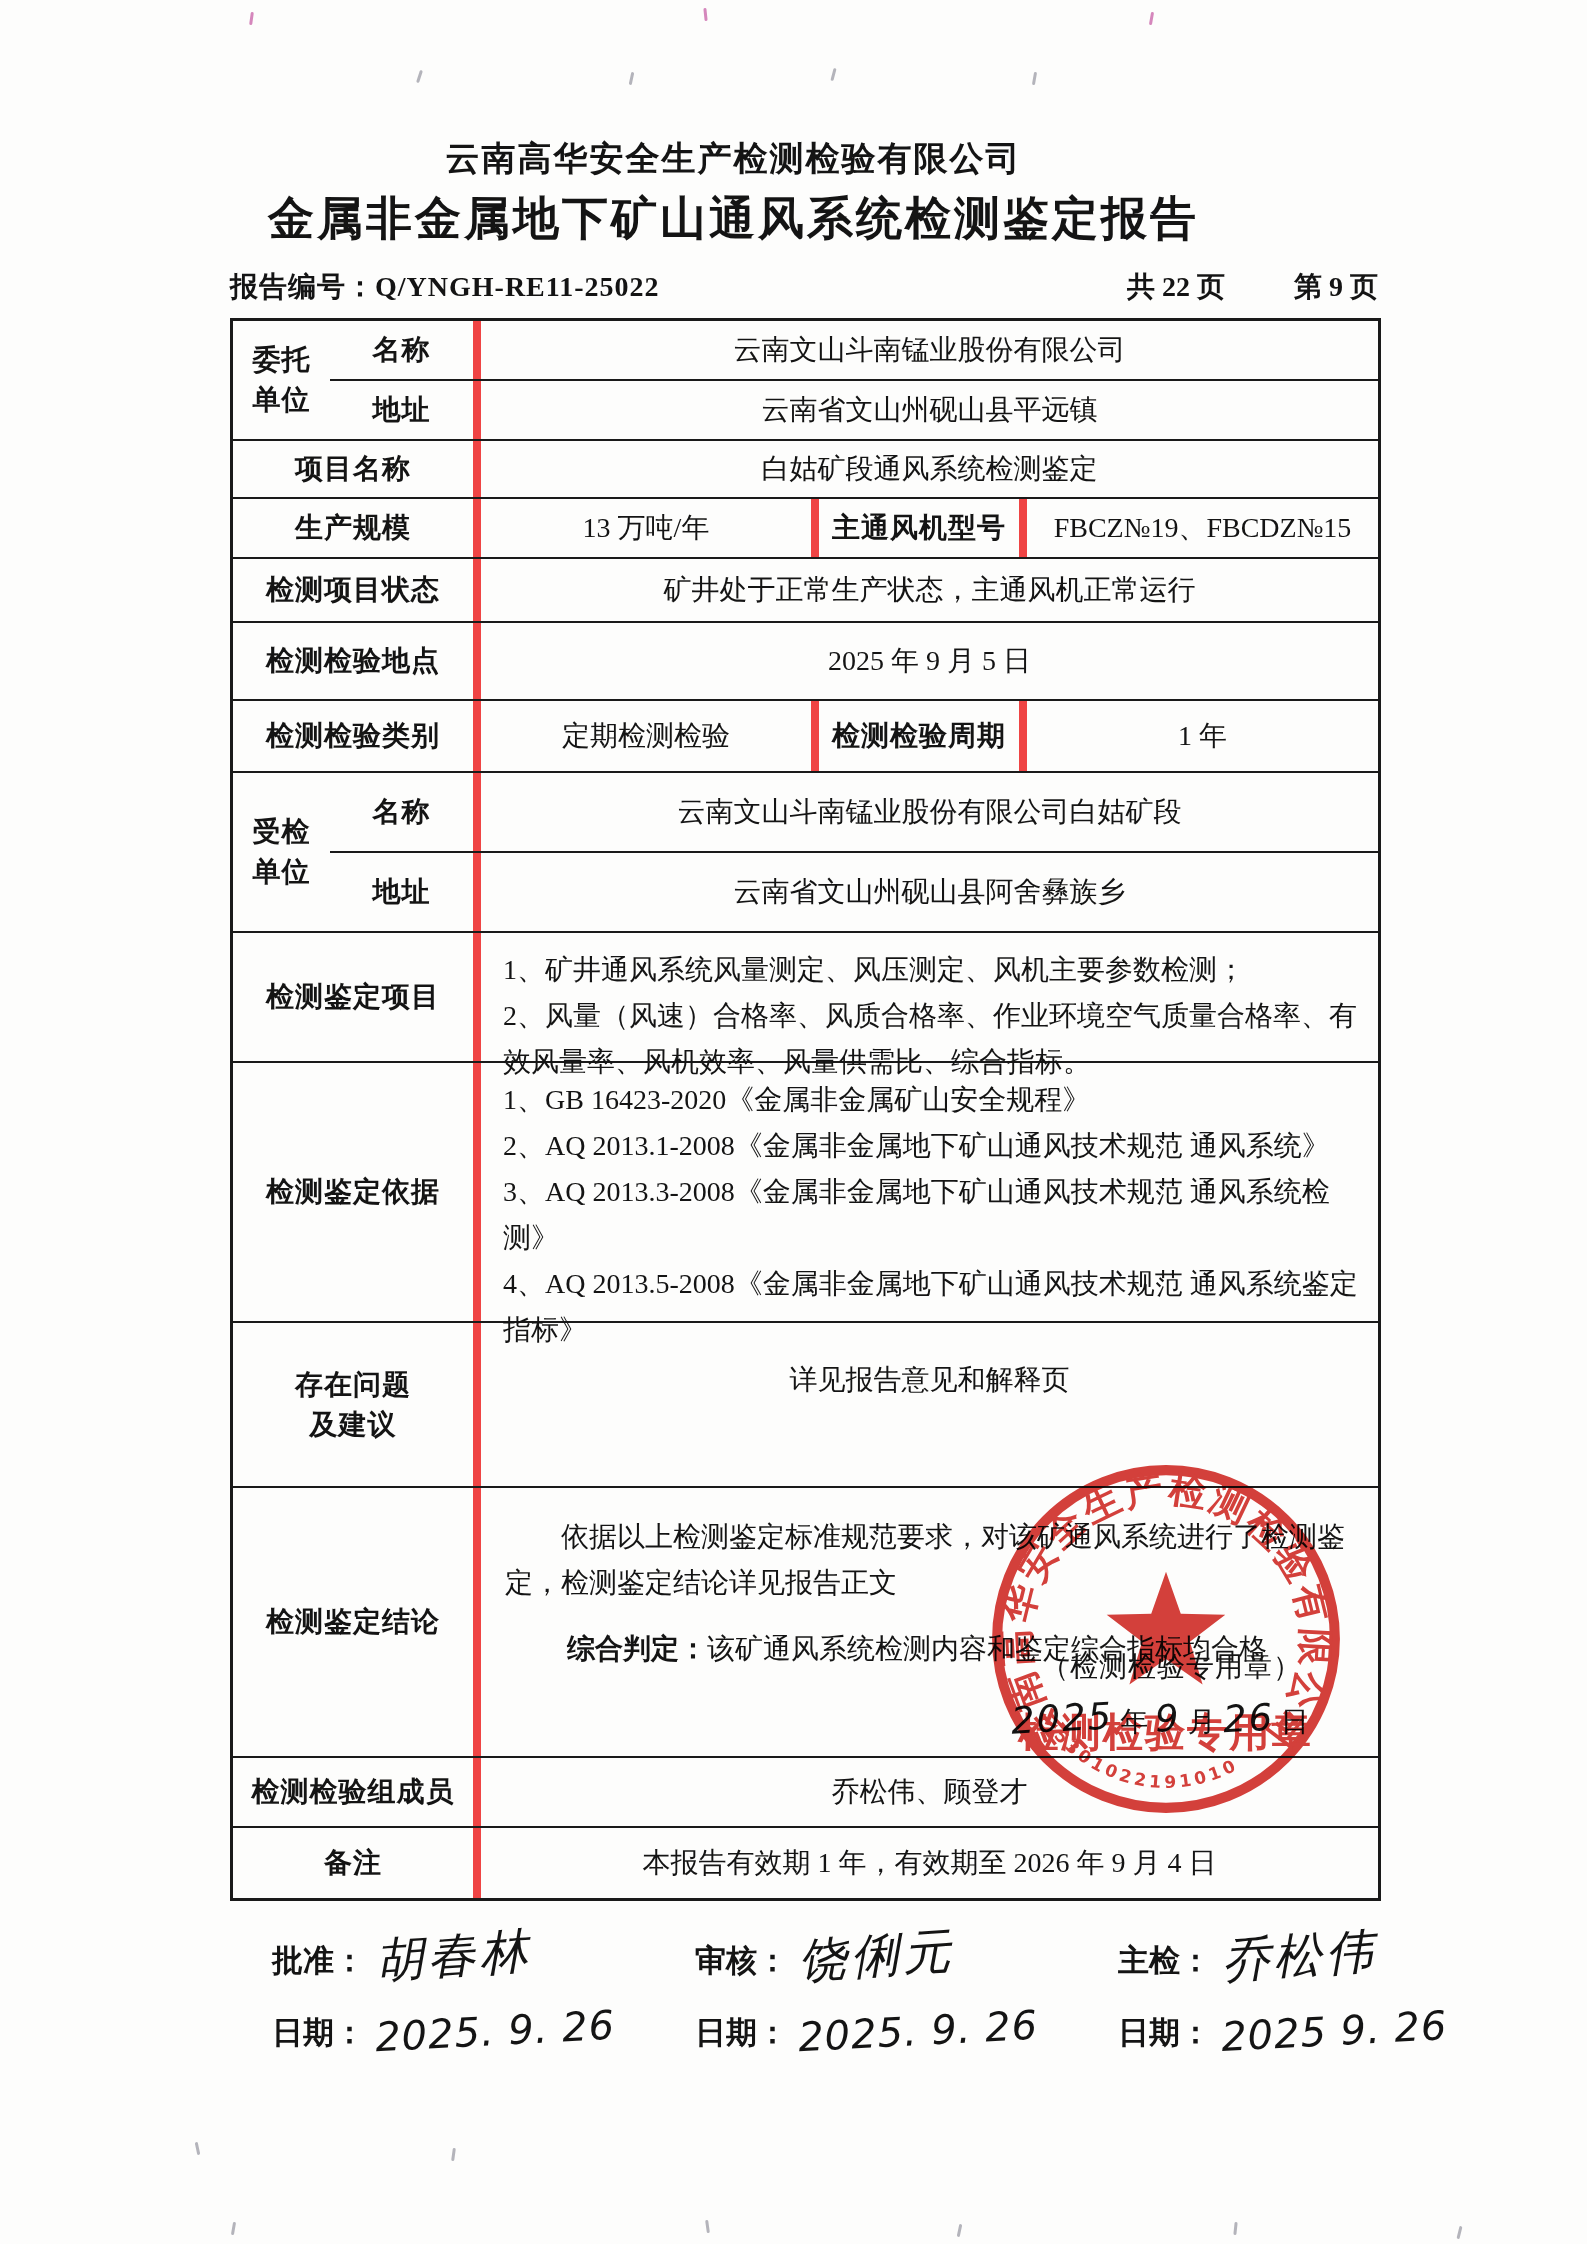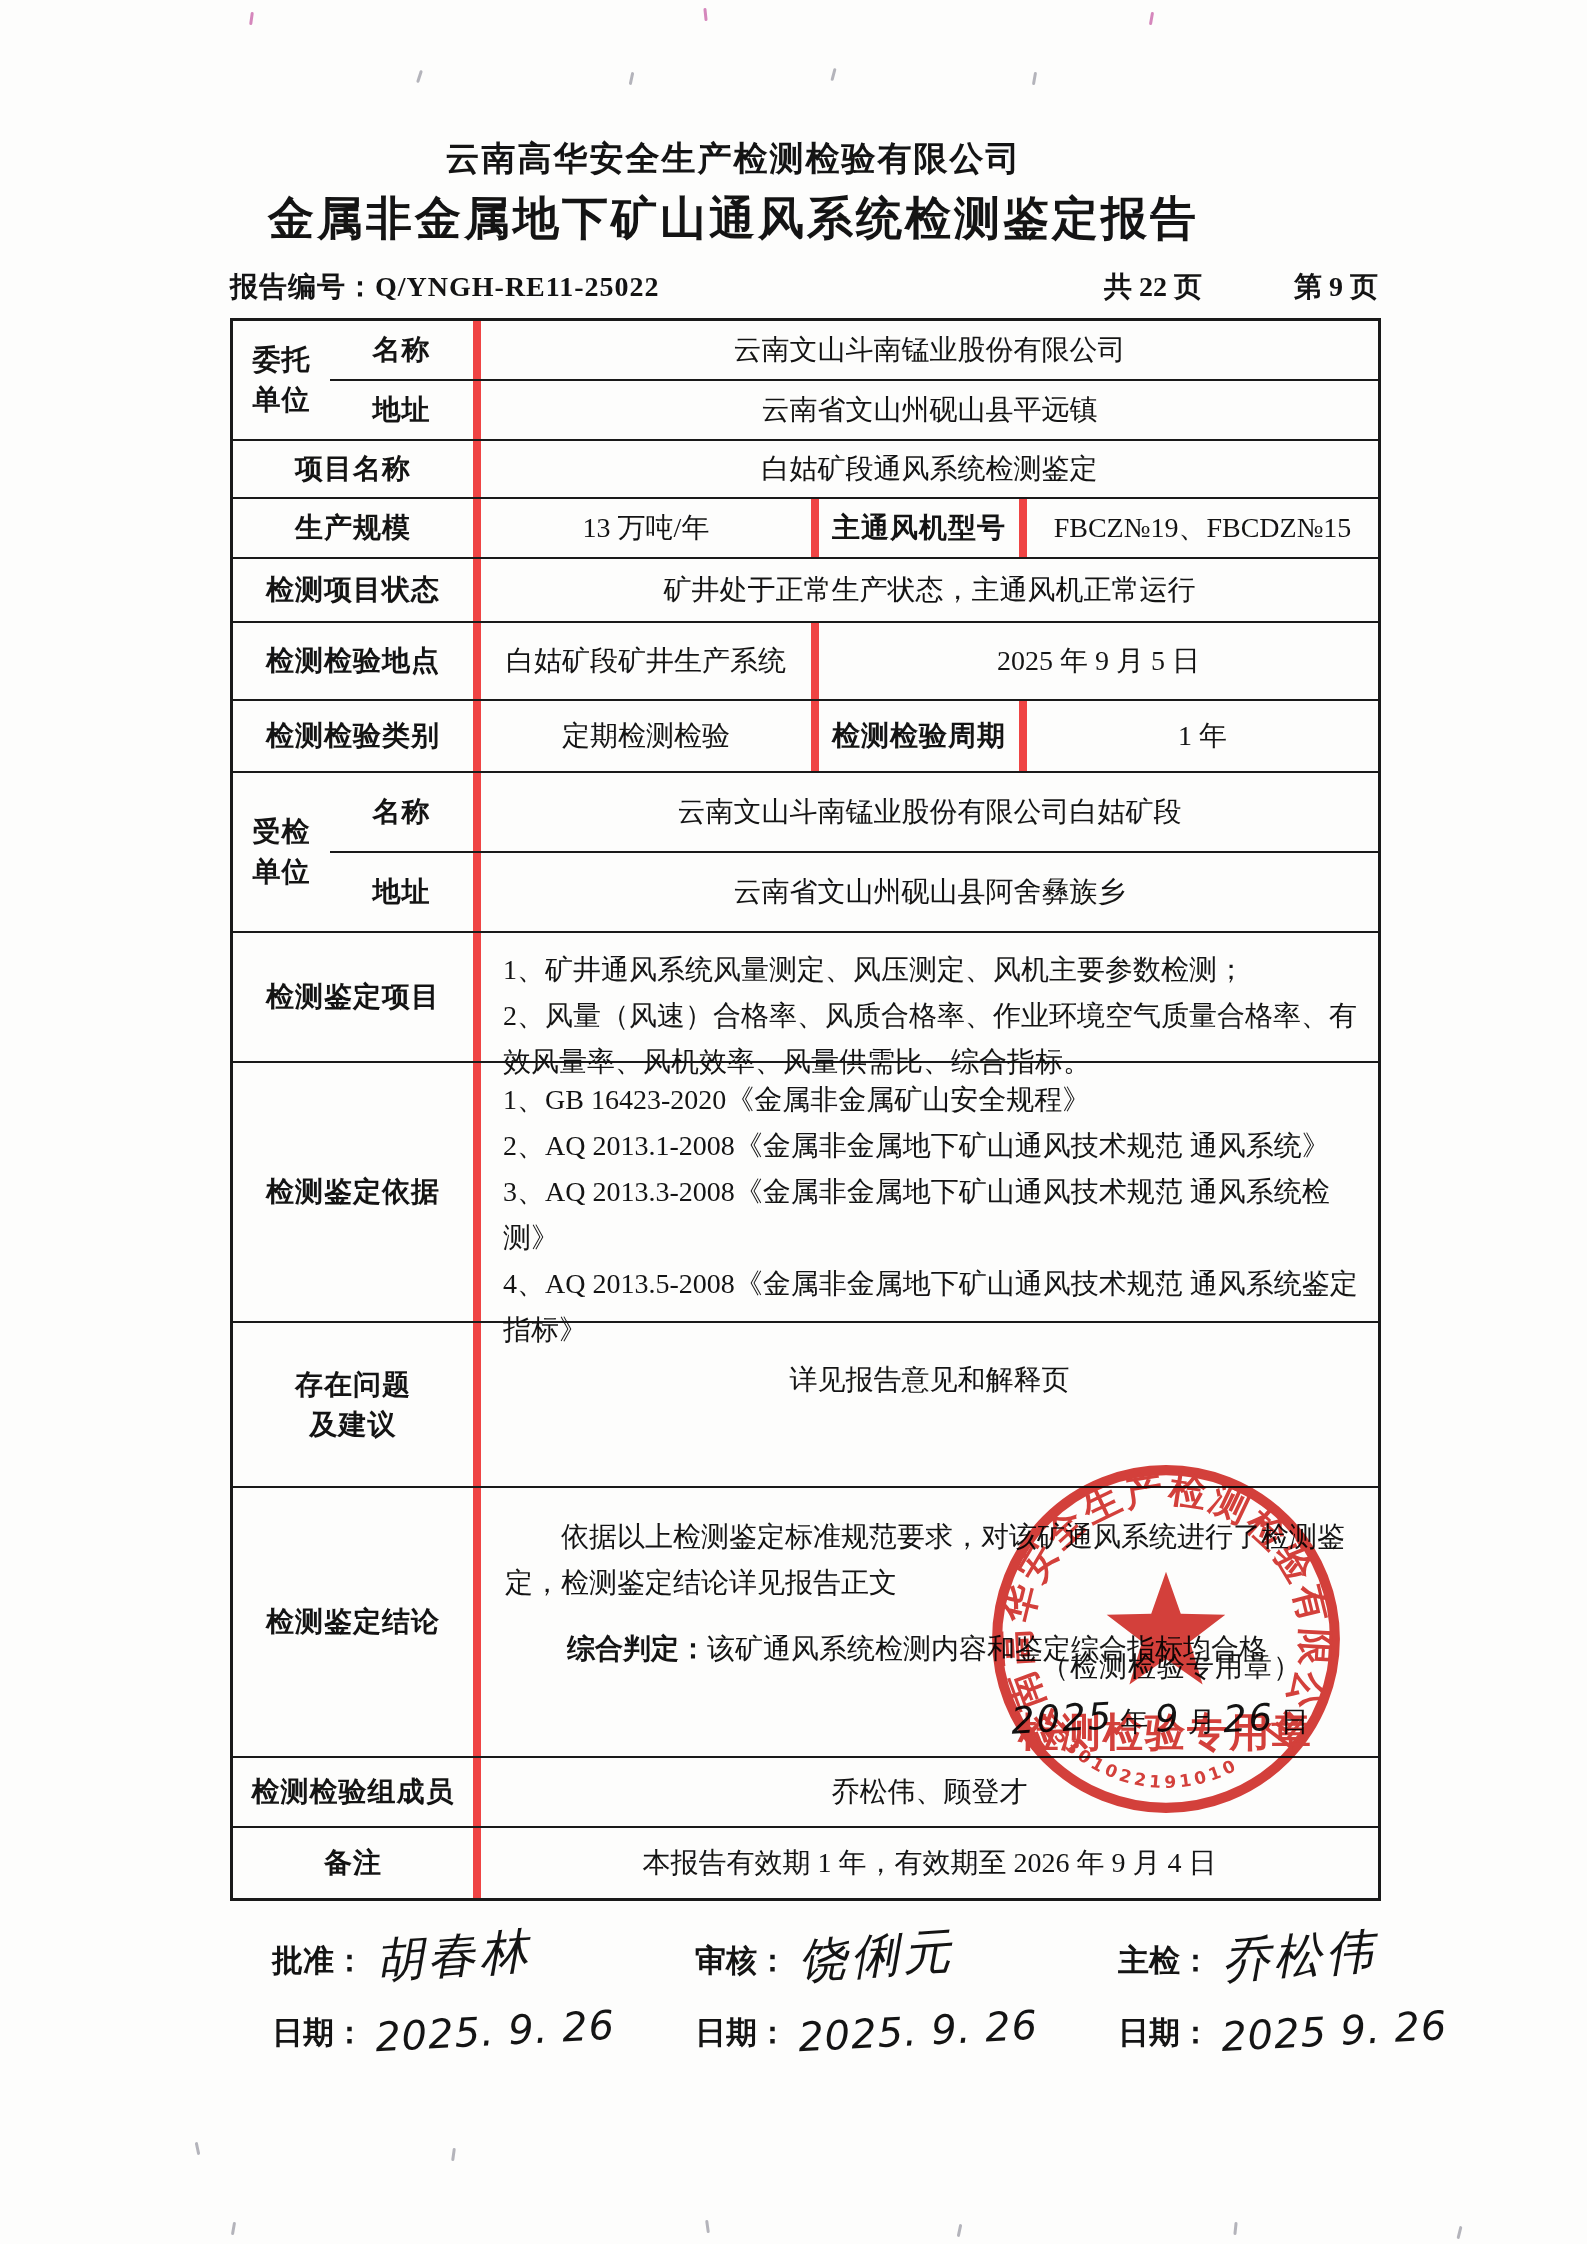--- a/index.html
+++ b/index.html
@@ -15,21 +15,21 @@
   
   .header{position:absolute;top:136px;left:0;right:120px;text-align:center;}
   .org-title{font-size:34px;font-weight:700;letter-spacing:2px;}
   .report-title{font-size:46px;font-weight:700;letter-spacing:3px;margin-top:6px;}
   .report-line{
     position:absolute;top:268px;left:230px;width:1148px;
     display:flex;justify-content:space-between;align-items:baseline;
     font-size:28px;font-weight:700;
   }
   .report-line .left span{letter-spacing:1px;}
-  .report-line .right{display:flex;gap:92px;}
+  .report-line .right{display:flex;gap:69px;}
   
   .tbl{
     position:absolute;left:230px;top:318px;width:1145px;
     border:3px solid #1a1a1a;
     font-size:28px;
   }
   .row{display:flex;border-top:2px solid #1a1a1a;box-sizing:border-box;}
   .row:first-child{border-top:none;}
   .c{
     border-left:8px solid #ef4444;box-sizing:border-box;
@@ -149,21 +149,20 @@
     <div class="c v">FBCZ№19、FBCDZ№15</div>
   </div>
 
   <div class="row" style="height:64px;">
     <div class="c lbl w-l">检测项目状态</div>
     <div class="c v">矿井处于正常生产状态，主通风机正常运行</div>
   </div>
 
   <div class="row" style="height:78px;">
     <div class="c lbl w-l">检测检验地点</div>
-    <div class="c w-v1">白姑矿段矿井生产系统</div>
     <div class="c v">2025 年 9 月 5 日</div>
   </div>
 
   <div class="row" style="height:72px;">
     <div class="c lbl w-l">检测检验类别</div>
     <div class="c w-v1">定期检测检验</div>
     <div class="c lbl w-l2">检测检验周期</div>
     <div class="c v">1 年</div>
   </div>
 

